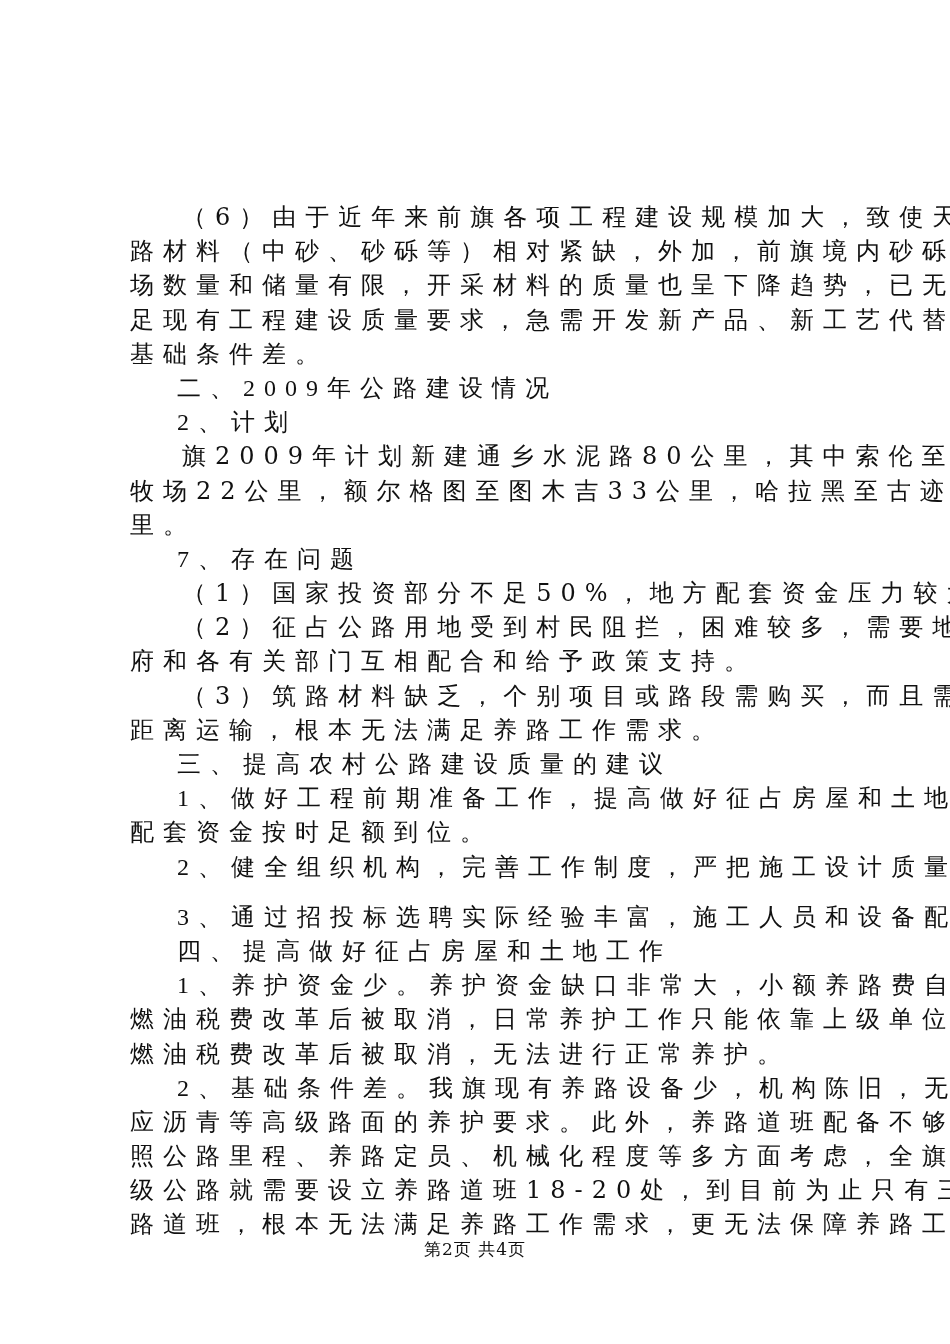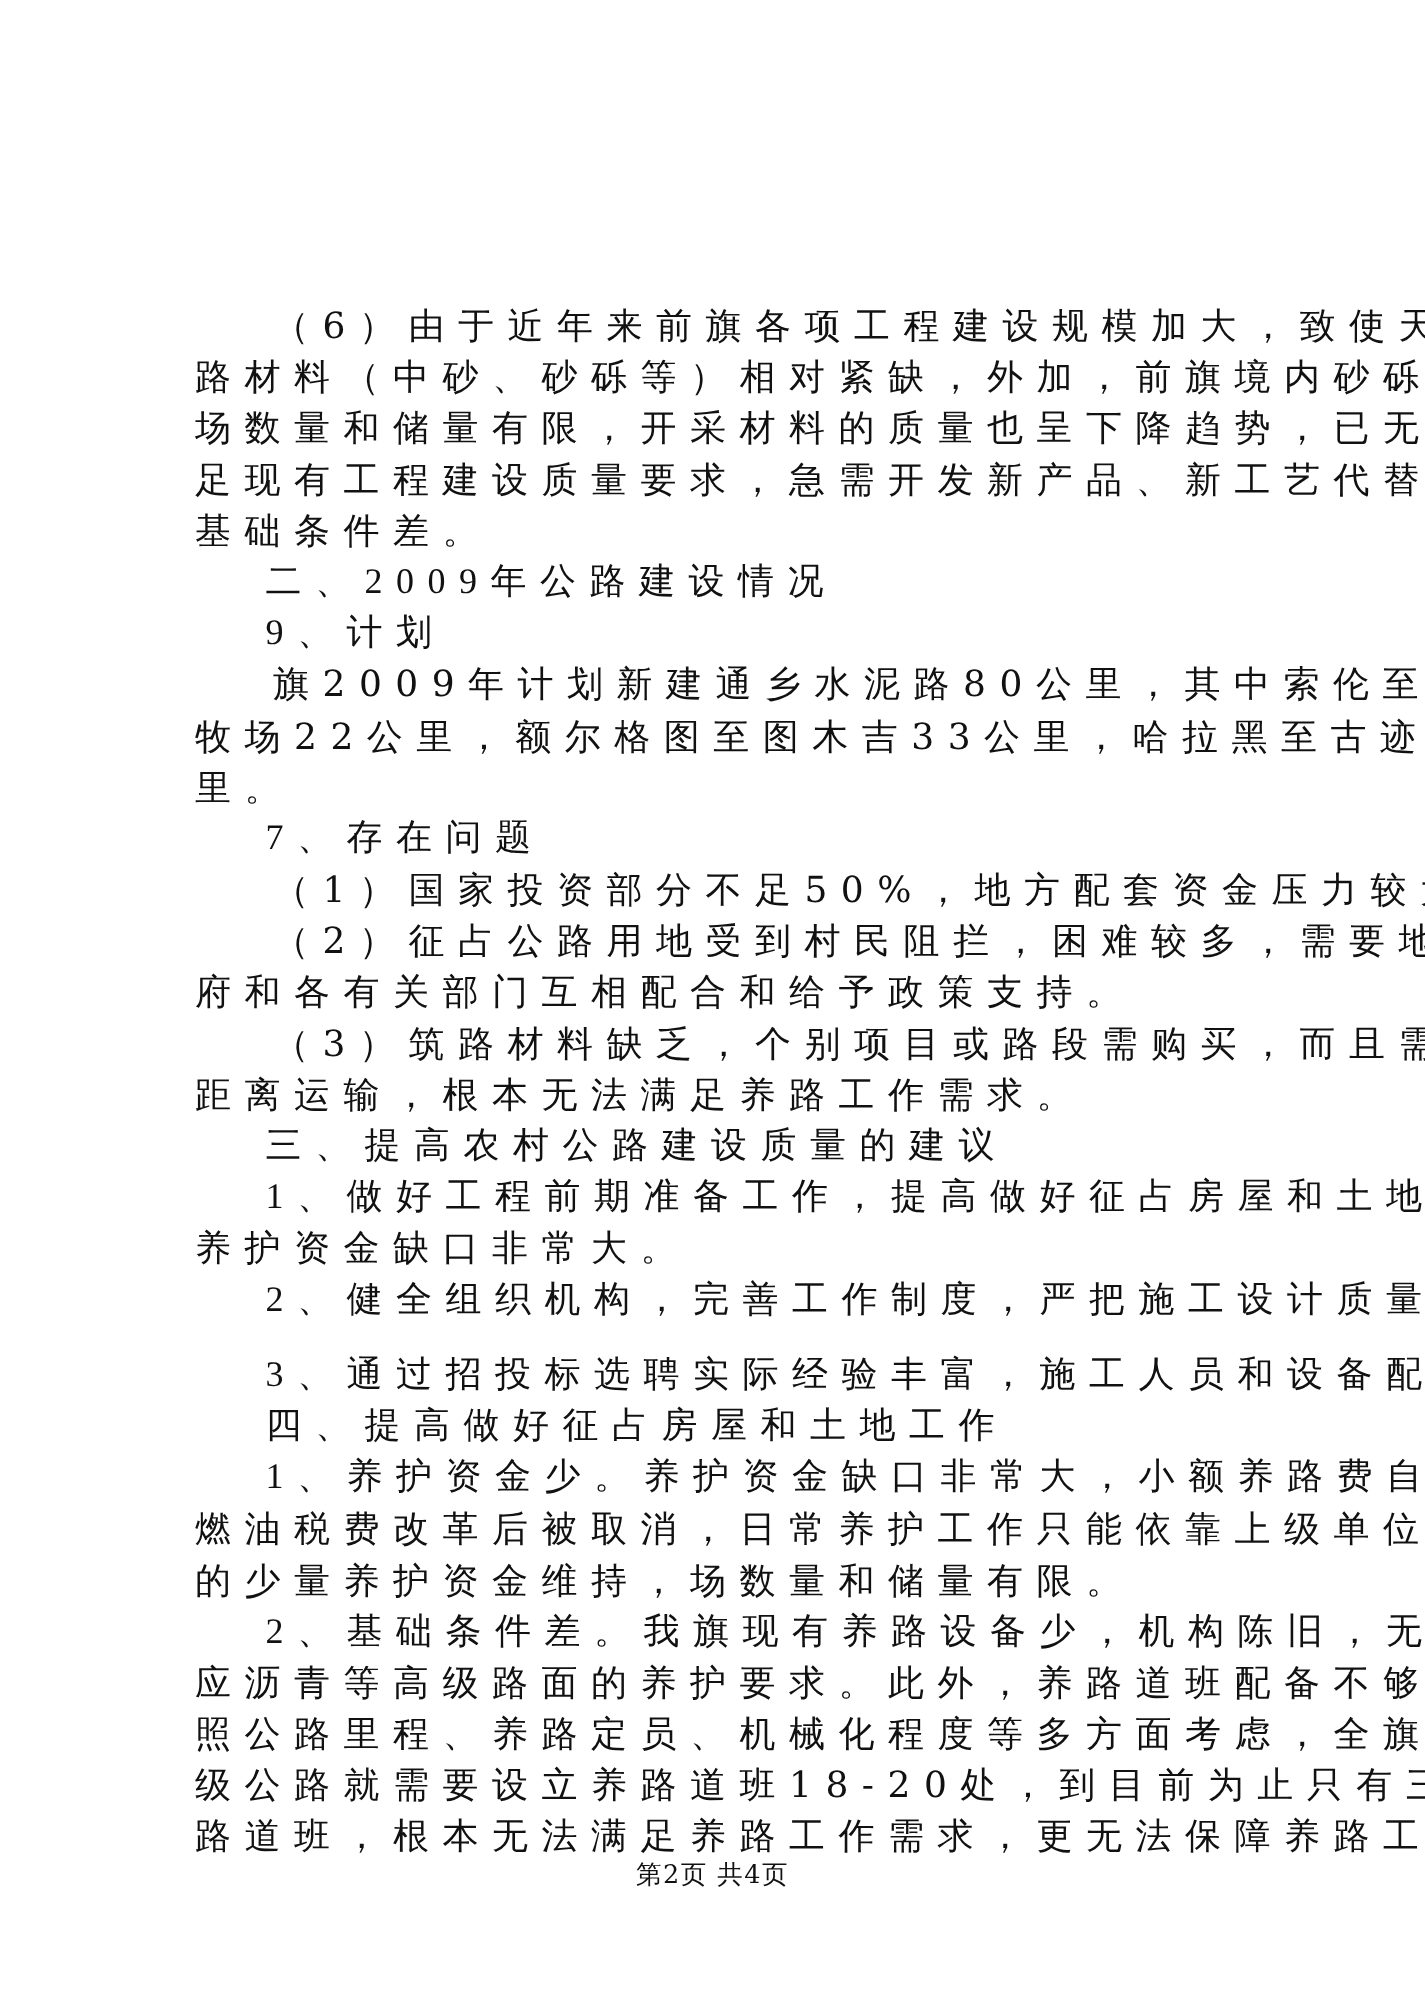--- a/index.html
+++ b/index.html
@@ -23,21 +23,21 @@
 
     <div>
       <div class="line ind2">（6）由于近年来前旗各项工程建设规模加大，致使天然筑</div>
       <div class="line">路材料（中砂、砂砾等）相对紧缺，外加，前旗境内砂砾等料</div>
       <div class="line">场数量和储量有限，开采材料的质量也呈下降趋势，已无法满</div>
       <div class="line">足现有工程建设质量要求，急需开发新产品、新工艺代替原有</div>
       <div class="line">基础条件差。</div>
     </div>
 
     <div class="line ind">二、2009年公路建设情况</div>
-    <div class="line ind">9、计划</div>
+    <div class="line ind">2、计划</div>
 
     <div>
       <div class="line ind2">旗2009年计划新建通乡水泥路80公里，其中索伦至索伦</div>
       <div class="line">牧场22公里，额尔格图至图木吉33公里，哈拉黑至古迹25公</div>
       <div class="line">里。</div>
     </div>
 
     <div class="line ind">7、存在问题</div>
 
     <div class="line ind2">（1）国家投资部分不足50%，地方配套资金压力较大。</div>
@@ -49,36 +49,36 @@
 
     <div>
       <div class="line ind2">（3）筑路材料缺乏，个别项目或路段需购买，而且需要远</div>
       <div class="line">距离运输，根本无法满足养路工作需求。</div>
     </div>
 
     <div class="line ind">三、提高农村公路建设质量的建议</div>
 
     <div>
       <div class="line ind">1、做好工程前期准备工作，提高做好征占房屋和土地工作，</div>
-      <div class="line">养护资金缺口非常大。</div>
+      <div class="line">配套资金按时足额到位。</div>
     </div>
 
     <div class="line ind">2、健全组织机构，完善工作制度，严把施工设计质量关。</div>
     <div class="gap"></div>
 
     <div>
       <div class="line ind">3、通过招投标选聘实际经验丰富，施工人员和设备配备齐</div>
     </div>
 
     <div class="line ind">四、提高做好征占房屋和土地工作</div>
 
     <div>
       <div class="line ind">1、养护资金少。养护资金缺口非常大，小额养路费自国家</div>
       <div class="line">燃油税费改革后被取消，日常养护工作只能依靠上级单位拨付</div>
-      <div class="line">的少量养护资金维持，场数量和储量有限。</div>
+      <div class="line">燃油税费改革后被取消，无法进行正常养护。</div>
     </div>
 
     <div>
       <div class="line ind">2、基础条件差。我旗现有养路设备少，机构陈旧，无法适</div>
       <div class="line">应沥青等高级路面的养护要求。此外，养路道班配备不够，按</div>
       <div class="line">照公路里程、养路定员、机械化程度等多方面考虑，全旗仅县</div>
       <div class="line">级公路就需要设立养路道班18-20处，到目前为止只有三个养</div>
       <div class="line">路道班，根本无法满足养路工作需求，更无法保障养路工作的</div>
     </div>
 

